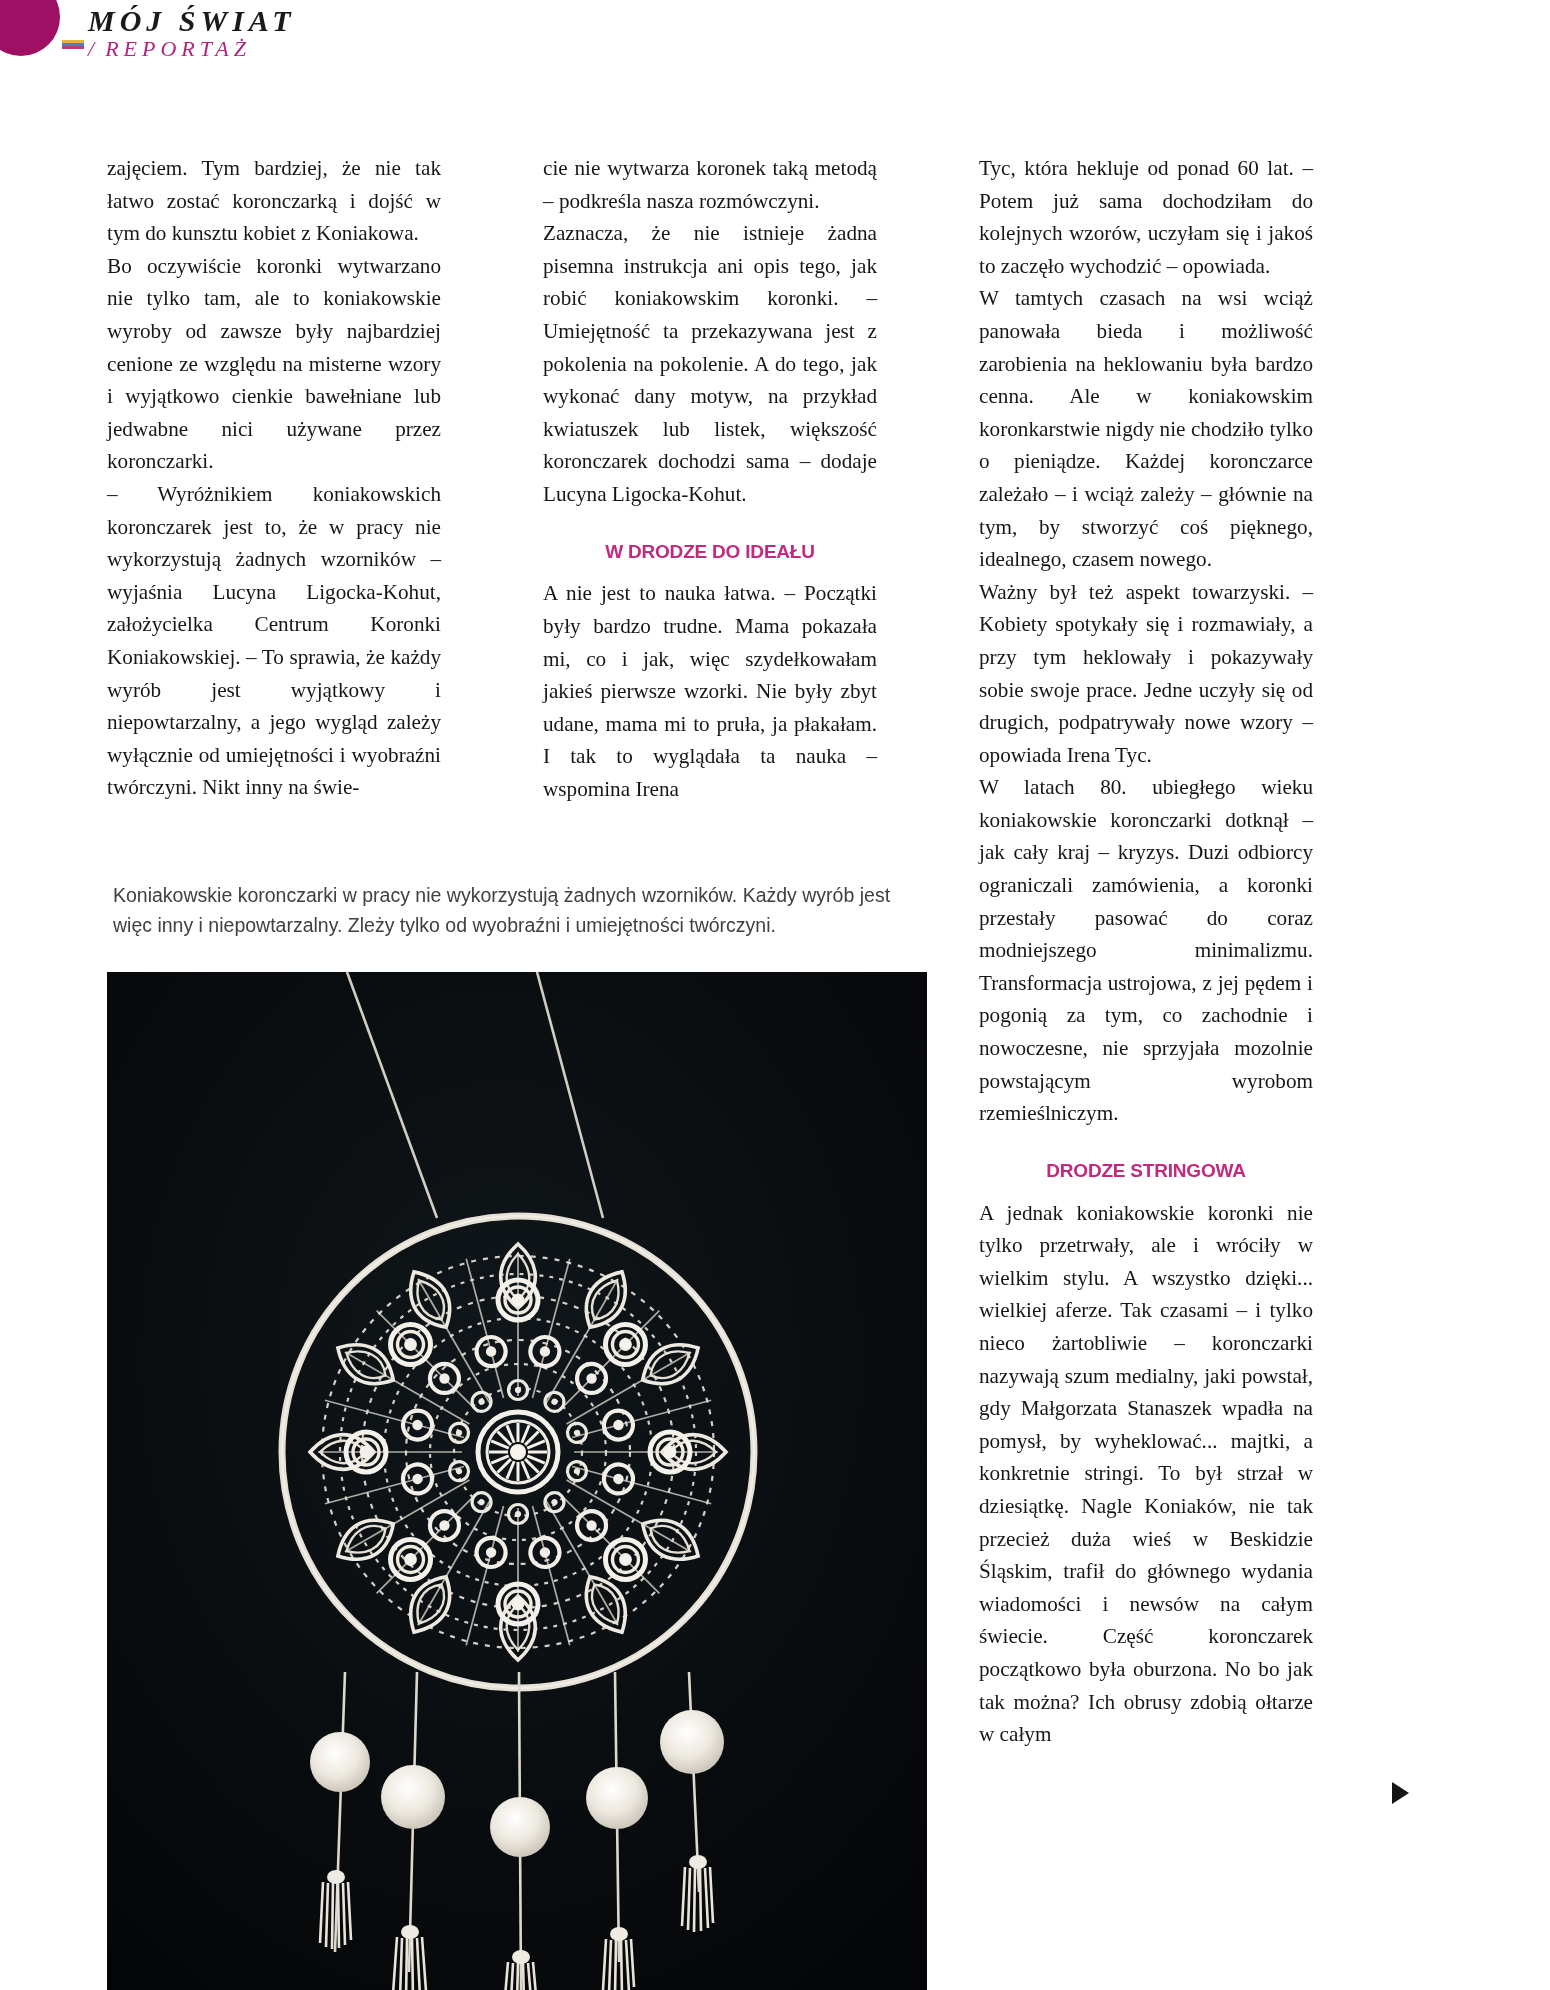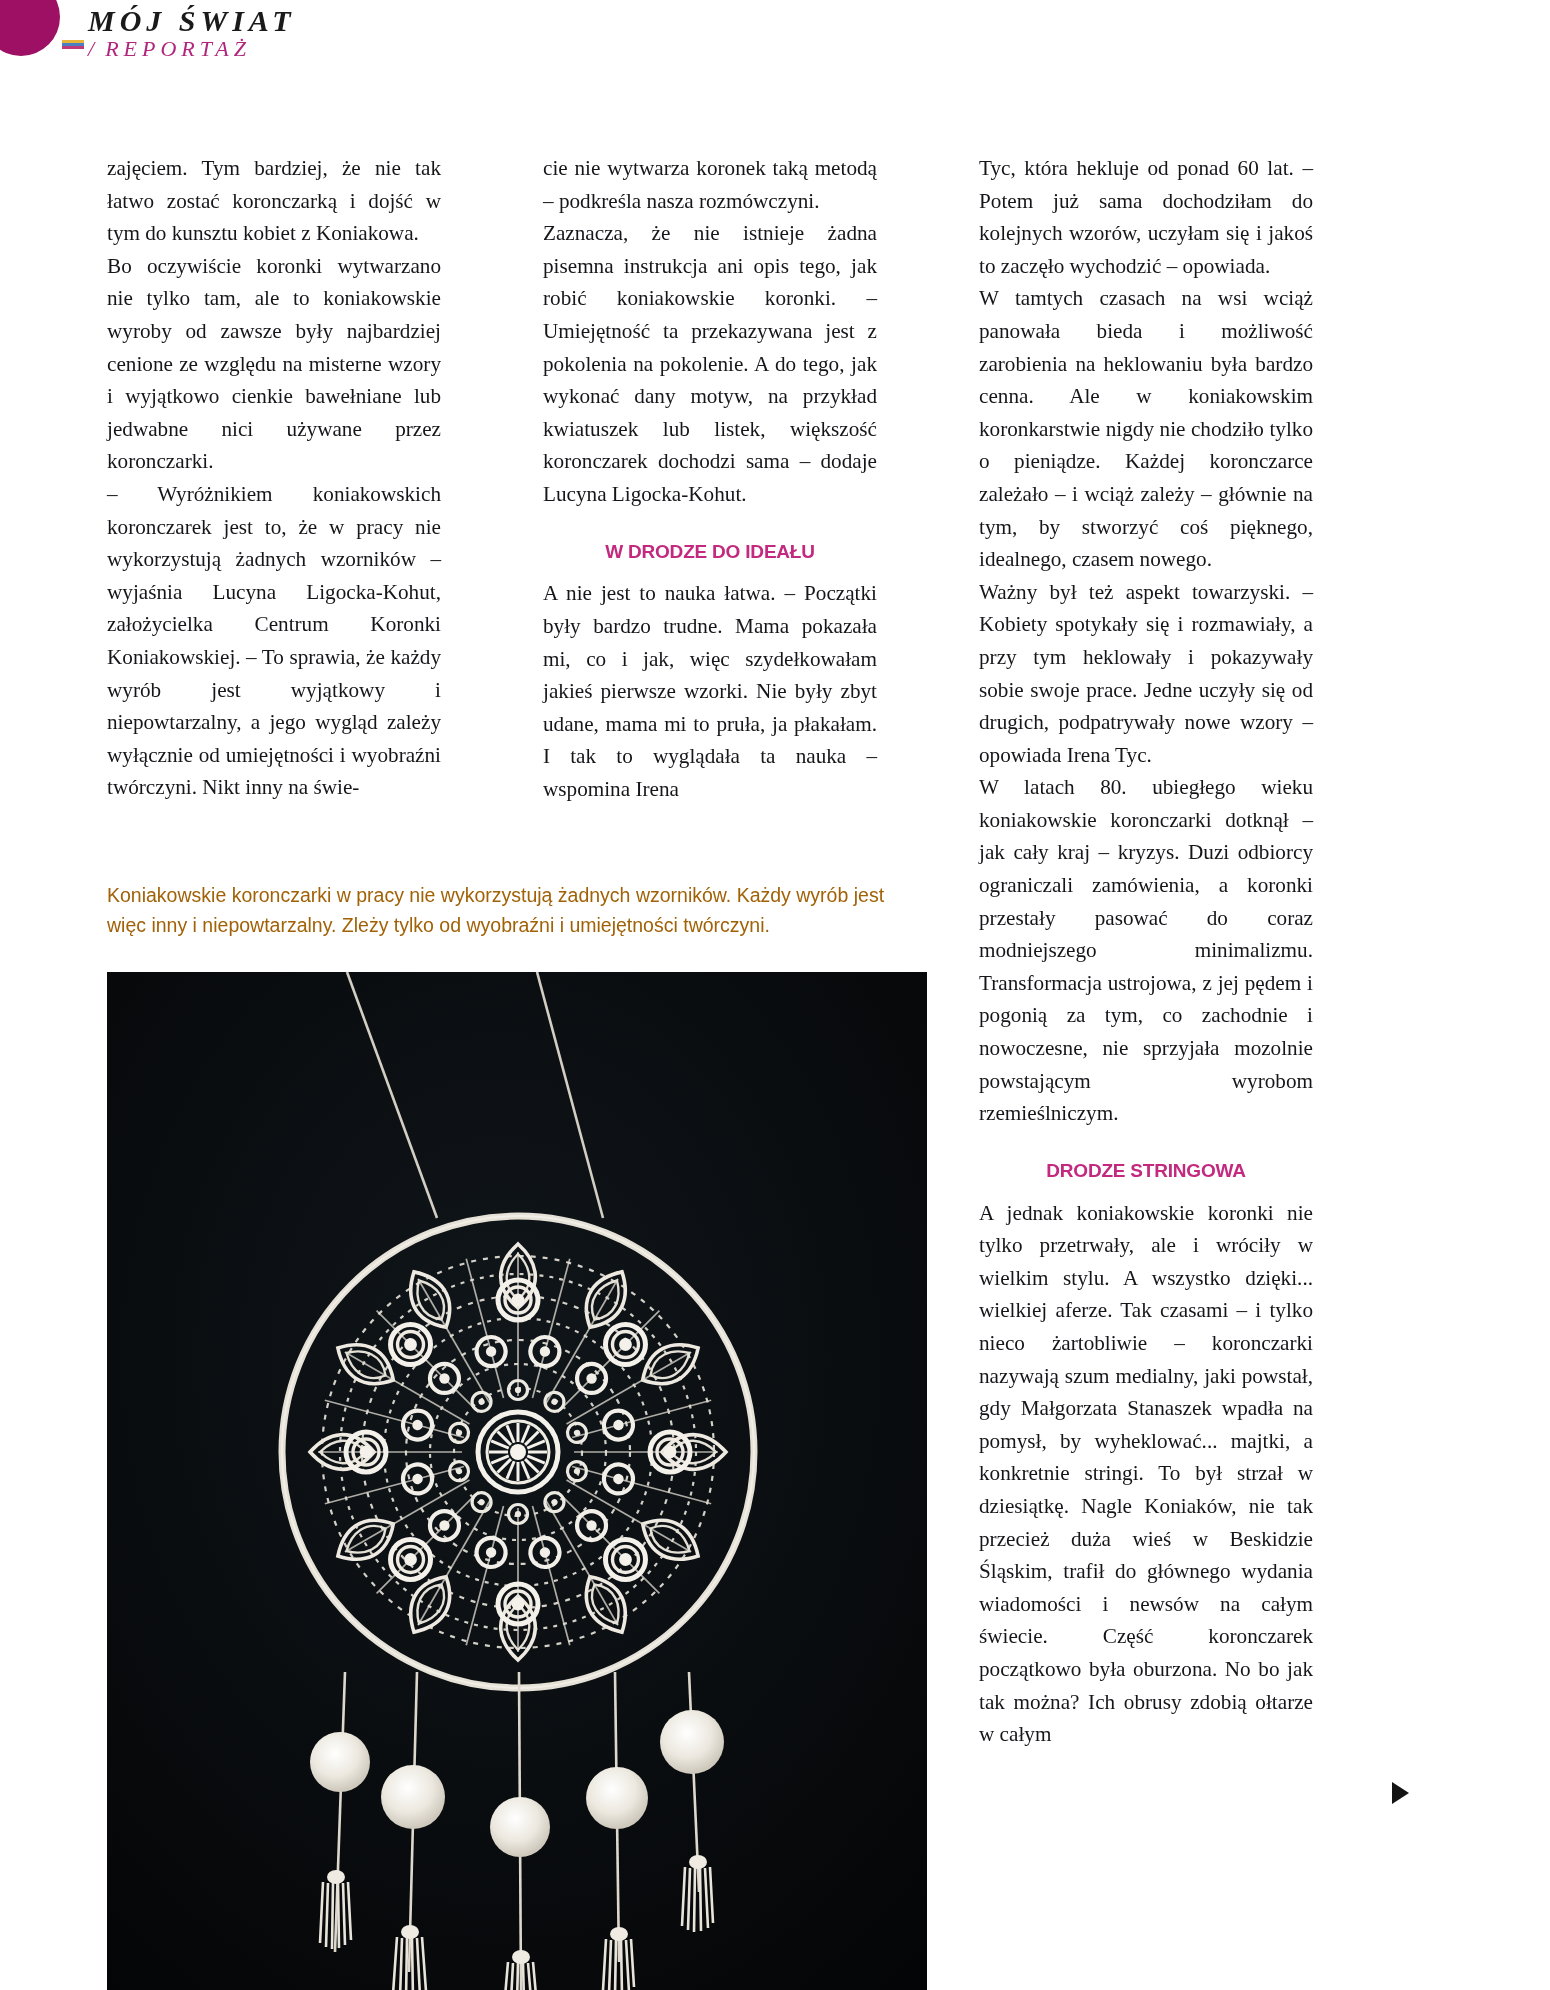--- a/index.html
+++ b/index.html
@@ -101,27 +101,27 @@
     color: #c2297f;
     letter-spacing: -0.2px;
     text-align: center;
     margin: 30px 0 14px 0;
     line-height: 1.2;
   }
 
   
   #photo-caption {
     position: absolute;
-    left: 107px;
+    left: 113px;
     top: 880px;
     width: 805px;
     font-family: "Liberation Sans", sans-serif;
     font-size: 19.5px;
     line-height: 30px;
-    color: #a16207;
+    color: #404040;
     text-align: left;
   }
 
   
   #photo {
     position: absolute;
     left: 107px;
     top: 972px;
     width: 820px;
     height: 1018px;
@@ -165,21 +165,21 @@
 </div>
 
 <div class="column" id="col-1">
   <p>zajęciem. Tym bardziej, że nie tak łatwo zostać koronczarką i dojść w tym do kunsztu kobiet z Koniakowa.</p>
   <p>Bo oczywiście koronki wytwarzano nie tylko tam, ale to koniakowskie wyroby od zawsze były najbardziej cenione ze względu na misterne wzory i wyjątkowo cienkie bawełniane lub jedwabne nici używane przez koronczarki.</p>
   <p>– Wyróżnikiem koniakowskich koronczarek jest to, że w pracy nie wykorzystują żadnych wzorników – wyjaśnia Lucyna Ligocka-Kohut, założycielka Centrum Koronki Koniakowskiej. – To sprawia, że każdy wyrób jest wyjątkowy i niepowtarzalny, a jego wygląd zależy wyłącznie od umiejętności i wyobraźni twórczyni. Nikt inny na świe-</p>
 </div>
 
 <div class="column" id="col-2">
   <p>cie nie wytwarza koronek taką metodą – podkreśla nasza rozmówczyni.</p>
-  <p>Zaznacza, że nie istnieje żadna pisemna instrukcja ani opis tego, jak robić koniakowskie koronki. – Umiejętność ta przekazywana jest z pokolenia na pokolenie. A do tego, jak wykonać dany motyw, na przykład kwiatuszek lub listek, większość koronczarek dochodzi sama – dodaje Lucyna Ligocka-Kohut.</p>
+  <p>Zaznacza, że nie istnieje żadna pisemna instrukcja ani opis tego, jak robić koniakowskim koronki. – Umiejętność ta przekazywana jest z pokolenia na pokolenie. A do tego, jak wykonać dany motyw, na przykład kwiatuszek lub listek, większość koronczarek dochodzi sama – dodaje Lucyna Ligocka-Kohut.</p>
   <div class="section-heading">W DRODZE DO IDEAŁU</div>
   <p>A nie jest to nauka łatwa. – Początki były bardzo trudne. Mama pokazała mi, co i jak, więc szydełkowałam jakieś pierwsze wzorki. Nie były zbyt udane, mama mi to pruła, ja płakałam. I tak to wyglądała ta nauka – wspomina Irena</p>
 </div>
 
 <div class="column" id="col-3">
   <p>Tyc, która hekluje od ponad 60 lat. – Potem już sama dochodziłam do kolejnych wzorów, uczyłam się i jakoś to zaczęło wychodzić – opowiada.</p>
   <p>W tamtych czasach na wsi wciąż panowała bieda i możliwość zarobienia na heklowaniu była bardzo cenna. Ale w koniakowskim koronkarstwie nigdy nie chodziło tylko o pieniądze. Każdej koronczarce zależało – i wciąż zależy – głównie na tym, by stworzyć coś pięknego, idealnego, czasem nowego.</p>
   <p>Ważny był też aspekt towarzyski. – Kobiety spotykały się i rozmawiały, a przy tym heklowały i pokazywały sobie swoje prace. Jedne uczyły się od drugich, podpatrywały nowe wzory – opowiada Irena Tyc.</p>
   <p>W latach 80. ubiegłego wieku koniakowskie koronczarki dotknął – jak cały kraj – kryzys. Duzi odbiorcy ograniczali zamówienia, a koronki przestały pasować do coraz modniejszego minimalizmu. Transformacja ustrojowa, z jej pędem i pogonią za tym, co zachodnie i nowoczesne, nie sprzyjała mozolnie powstającym wyrobom rzemieślniczym.</p>
   <div class="section-heading">DRODZE STRINGOWA</div>

